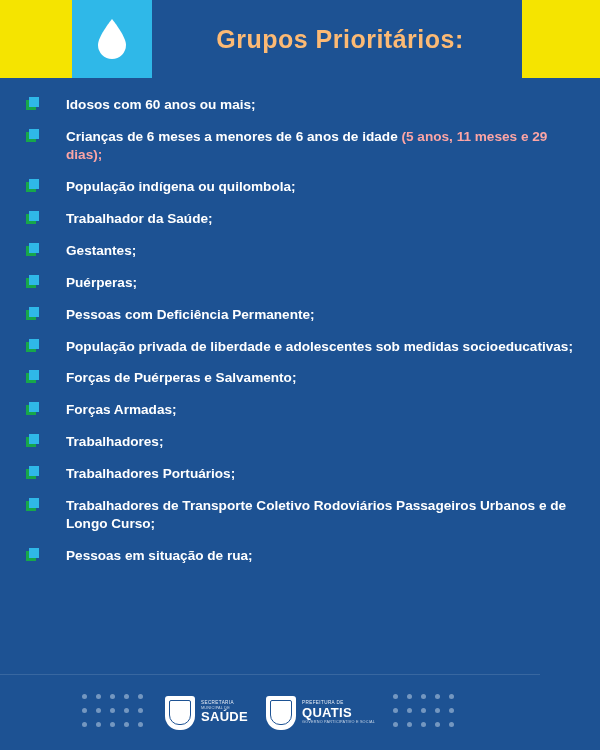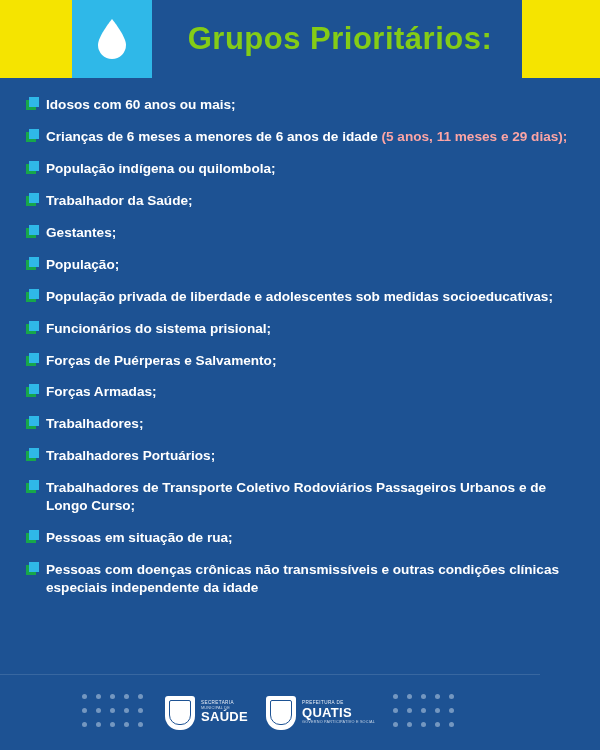--- a/index.html
+++ b/index.html
@@ -41,40 +41,40 @@
     display: flex;
     align-items: center;
     justify-content: center;
     padding-left: 6px;
   }
   .hdr-yellow-right {
     width: 78px;
     background: #f5e400;
   }
   .hdr-title {
-    font-size: 31px;
+    font-size: 25px;
     font-weight: bold;
     letter-spacing: 0.5px;
-    color: #84cc16;
+    color: #fdba74;
     white-space: nowrap;
   }
   .drop-icon svg { display: block; }
 
   
   .content {
     padding: 18px 20px 0 26px;
     height: 596px;
     overflow: hidden;
   }
   ul.group-list {
     list-style: none;
   }
   ul.group-list li {
     position: relative;
-    padding-left: 20px;
+    padding-left: 40px;
     margin-bottom: 14px;
     font-size: 13.6px;
     line-height: 1.32;
     color: #ffffff;
     font-weight: bold;
   }
   ul.group-list li .bullet {
     position: absolute;
     left: 0;
     top: 1px;
@@ -229,39 +229,45 @@
           <span class="sq-front"></span>
         </span>
       <span>Gestantes;</span>
     </li>
 
     <li>
       <span class="bullet">
           <span class="sq-back"></span>
           <span class="sq-front"></span>
         </span>
-      <span>População;</span>
-    </li>
-
-
+      <span>Puérperas;</span>
+    </li>
+
+
+    <li>
+      <span class="bullet">
+          <span class="sq-back"></span>
+          <span class="sq-front"></span>
+        </span>
+      <span>Pessoas com Deficiência Permanente;</span>
+    </li>
 
     <li class="sm">
       <span class="bullet">
           <span class="sq-back"></span>
           <span class="sq-front"></span>
         </span>
       <span>População privada de liberdade e adolescentes sob medidas socioeducativas;</span>
     </li>
 
     <li class="sm">
       <span class="bullet">
           <span class="sq-back"></span>
           <span class="sq-front"></span>
         </span>
-      <span>Funcionários do sistema prisional;</span>
     </li>
 
     <li class="sm">
       <span class="bullet">
           <span class="sq-back"></span>
           <span class="sq-front"></span>
         </span>
       <span>Forças de Puérperas e Salvamento;</span>
     </li>
 
@@ -298,27 +304,20 @@
     </li>
 
     <li class="sm">
       <span class="bullet">
           <span class="sq-back"></span>
           <span class="sq-front"></span>
         </span>
       <span>Pessoas em situação de rua;</span>
     </li>
 
-    <li class="sm">
-      <span class="bullet">
-          <span class="sq-back"></span>
-          <span class="sq-front"></span>
-        </span>
-      <span>Pessoas com doenças crônicas não transmissíveis e outras condições clínicas especiais independente da idade</span>
-    </li>
 
   </ul>
 </div>
 
 <div class="footer">
   <div class="dots">
     <i></i>
       <i></i>
       <i></i>
       <i></i>

